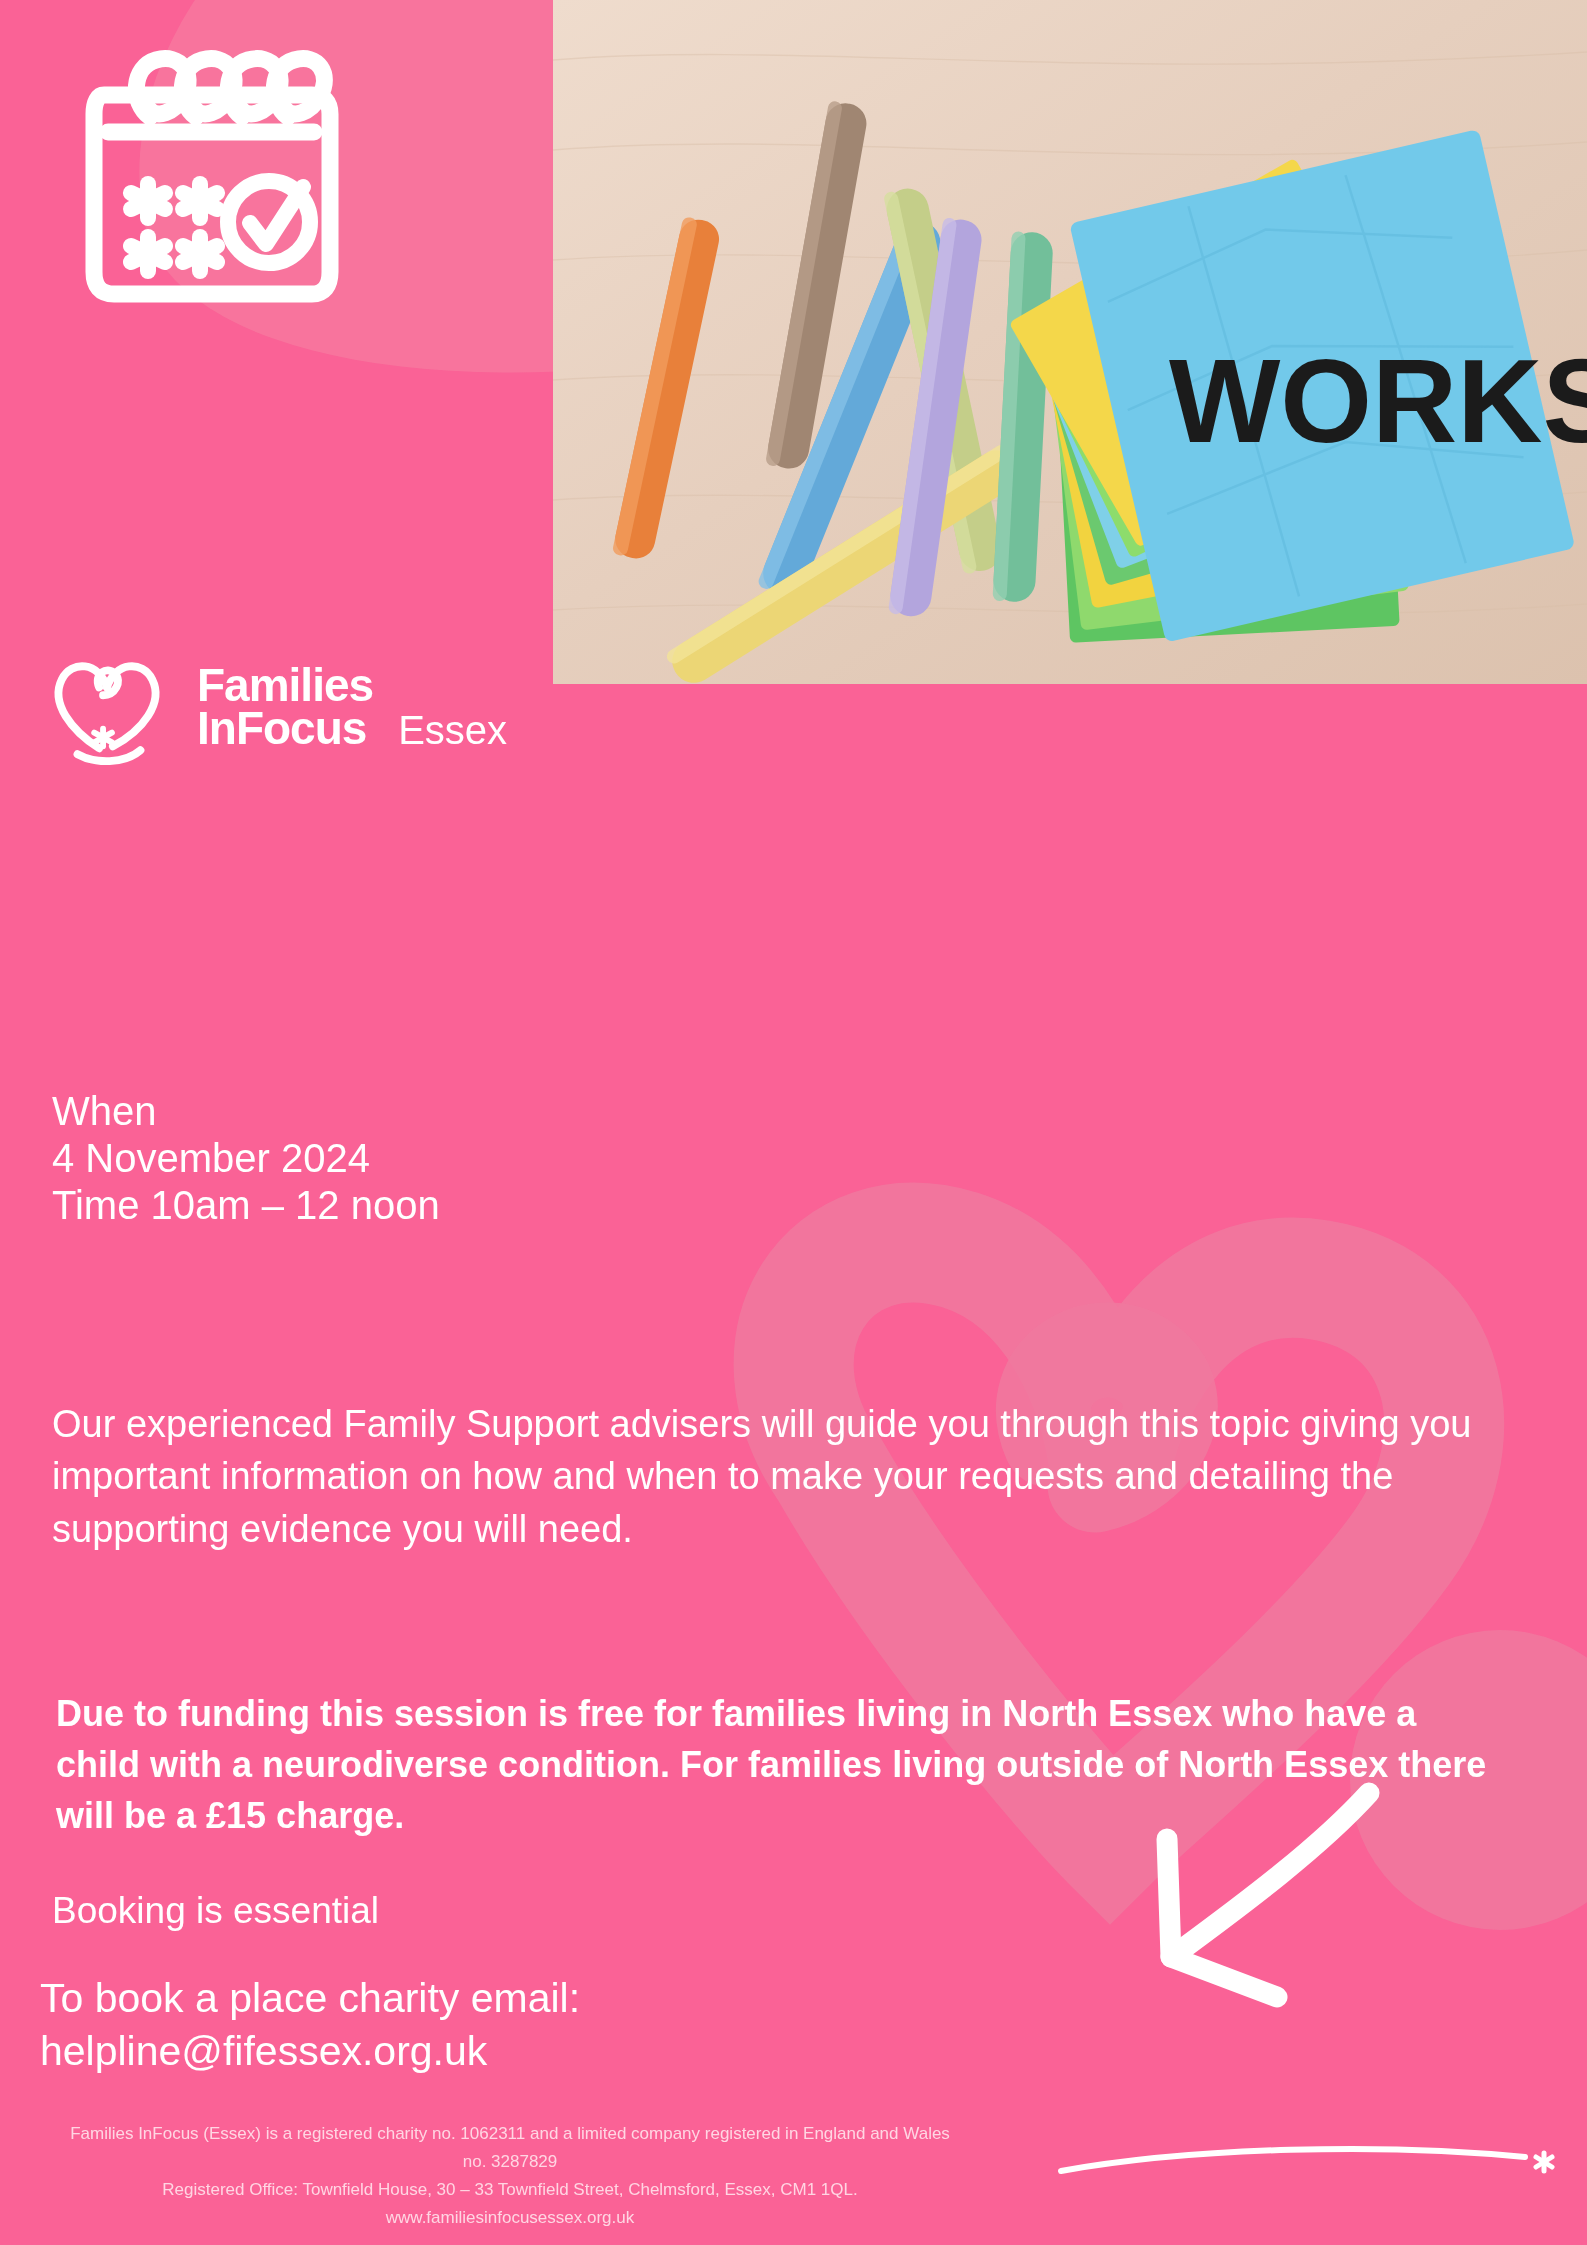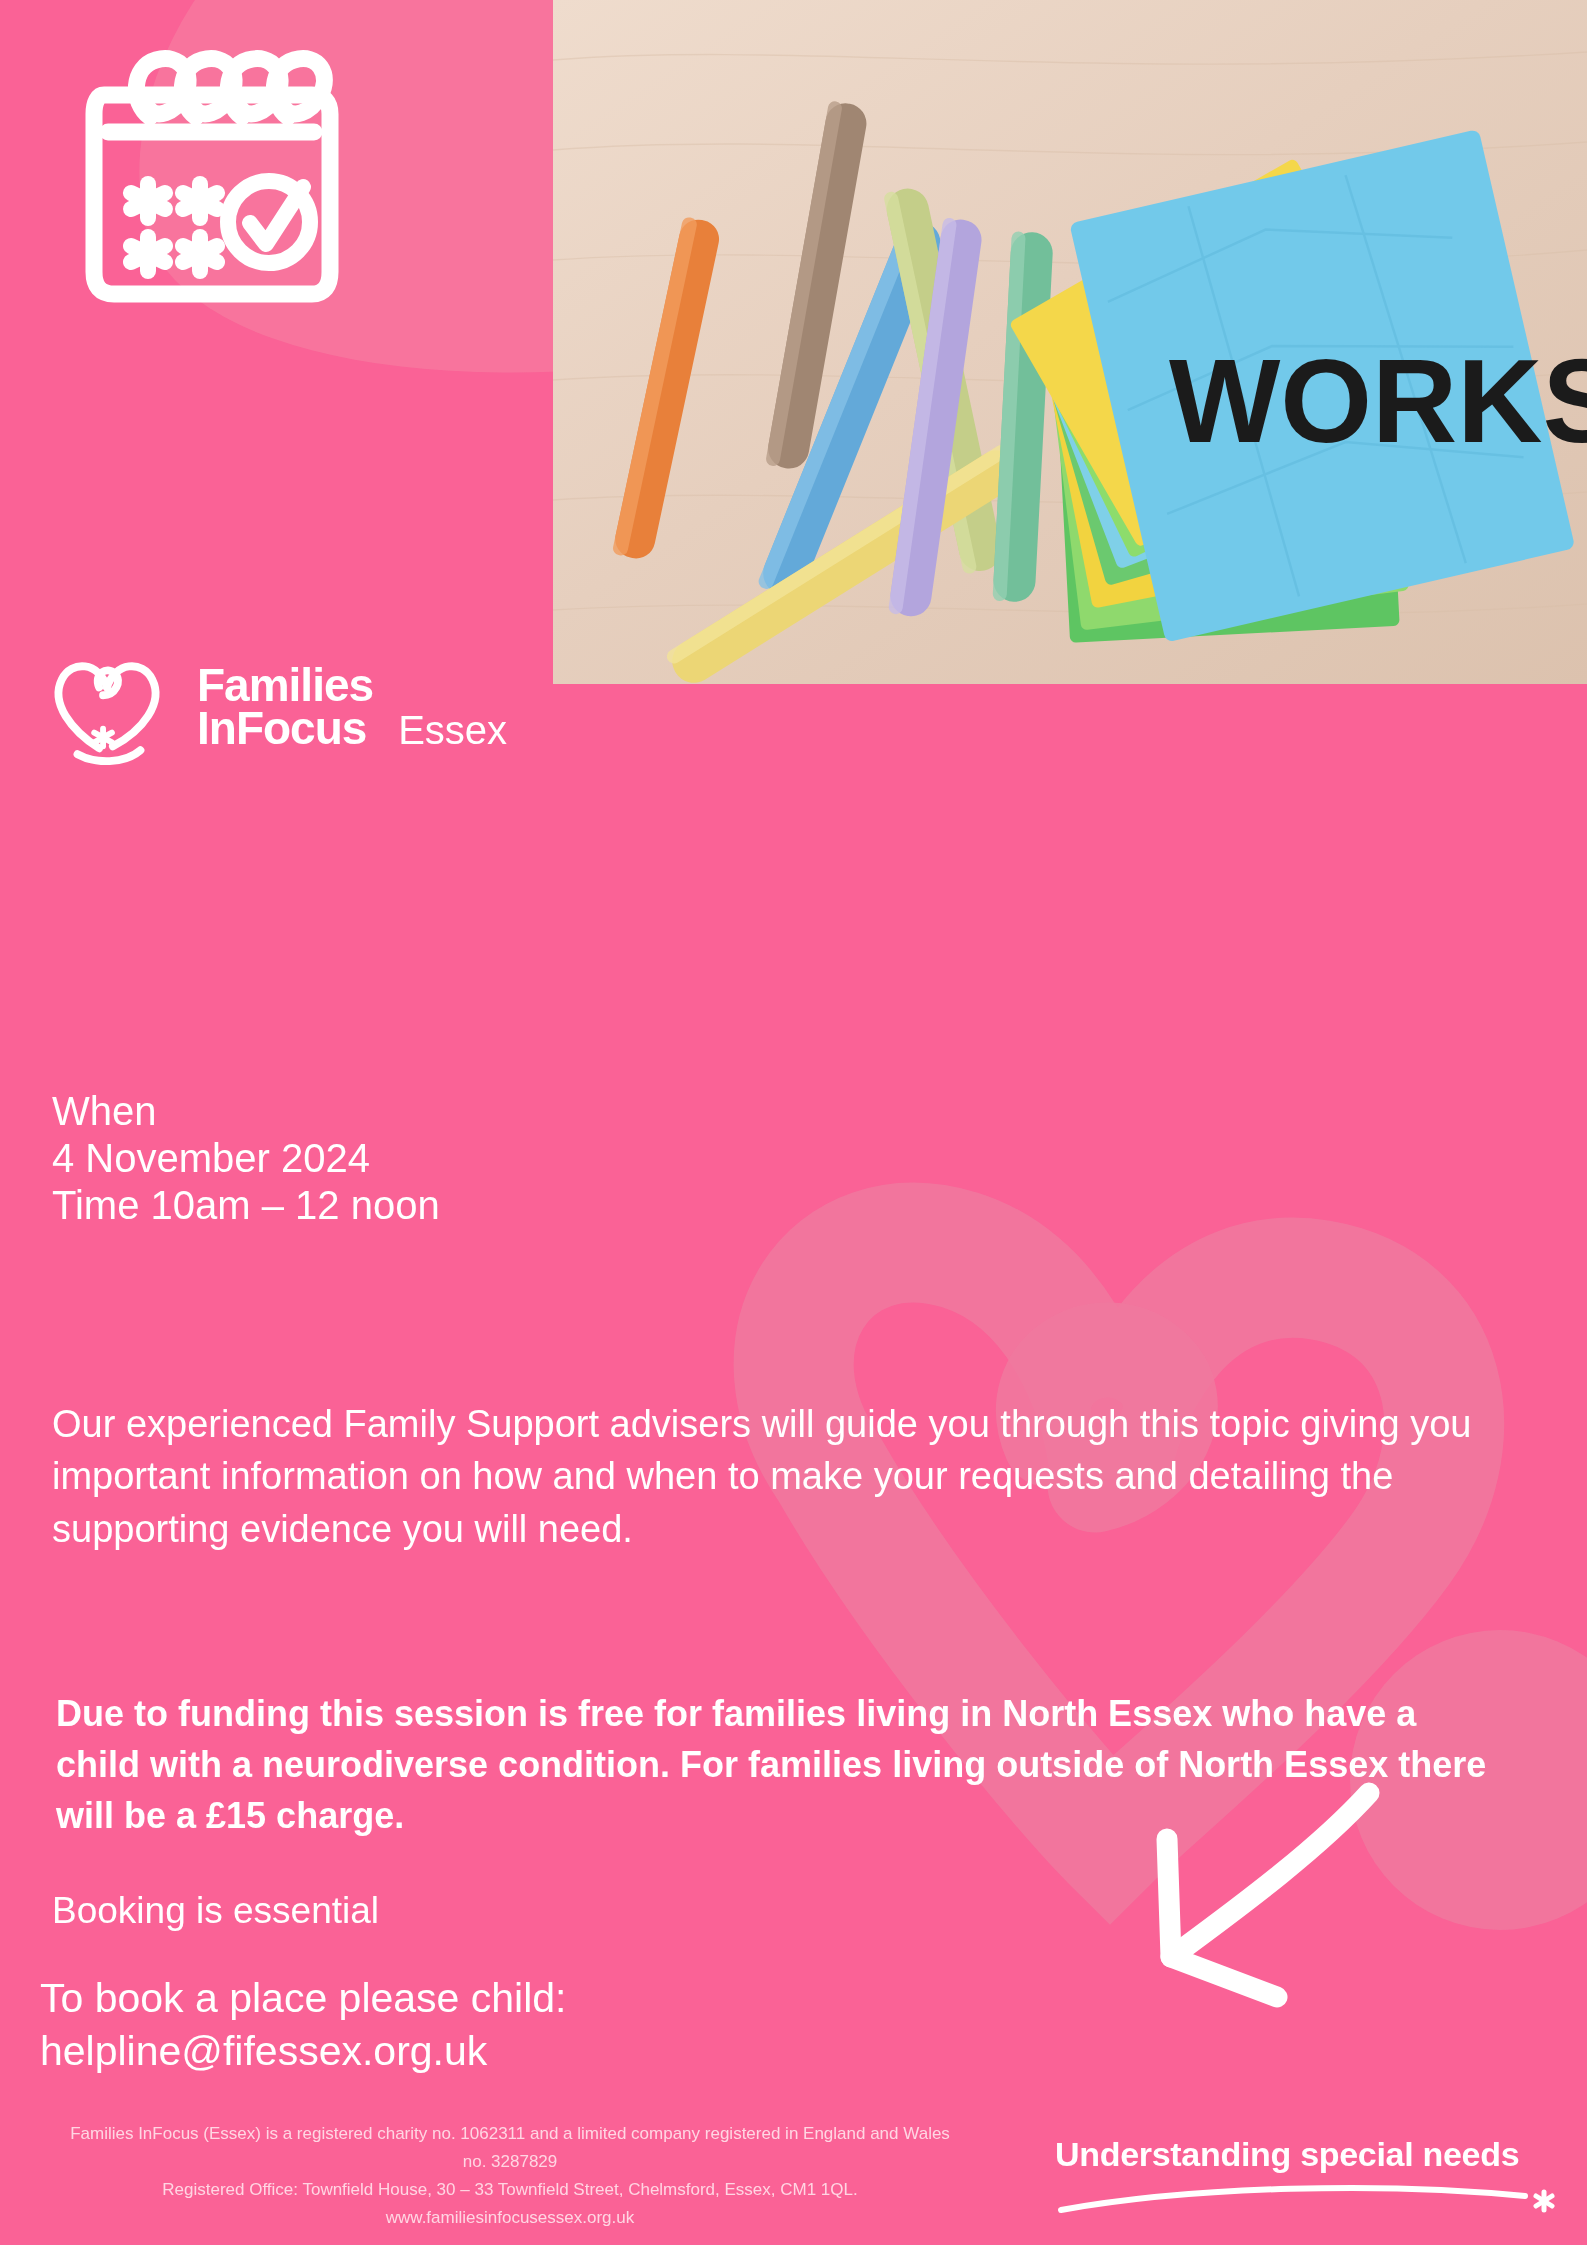--- a/index.html
+++ b/index.html
@@ -281,36 +281,35 @@
       <span class="ln">Time 10am – 12 noon</span>
     </div>
   </div>
 
   <p id="para1">Our experienced Family Support advisers will guide you through this topic giving you important information on how and when to make your requests and detailing the supporting evidence you will need.</p>
 
   <p id="para2">Due to funding this session is free for families living in North Essex who have a child with a neurodiverse condition. For families living outside of North Essex there will be a £15 charge.</p>
 
   <div id="booking">Booking is essential</div>
   <div id="tobook">
-    <span>To book a place please child:</span><br>
+    <span>To book a place charity email:</span><br>
     <span>helpline@fifessex.org.uk</span>
   </div>
 
   <div id="arrow">
     <svg viewBox="0 0 300 240" xmlns="http://www.w3.org/2000/svg">
       <g fill="none" stroke="#ffffff" stroke-width="21" stroke-linecap="round" stroke-linejoin="round">
         <path d="M254,18 C205,72 130,128 62,178"></path>
         <path d="M52,64 L56,182"></path>
         <path d="M56,182 L162,222"></path>
       </g>
     </svg>
   </div>
 
   <div id="tagline">
-    <div class="tl-text">Understanding special needs</div>
     <svg class="tl-swoosh" viewBox="0 0 510 42" xmlns="http://www.w3.org/2000/svg">
       <path d="M6,34 C140,10 330,6 470,20" fill="none" stroke="#ffffff" stroke-width="6" stroke-linecap="round"></path>
       <g stroke="#ffffff" stroke-width="5" stroke-linecap="round">
         <path d="M489,16 L489,34"></path>
           <path d="M481,20 L497,30"></path>
           <path d="M497,20 L481,30"></path>
       </g>
     </svg>
   </div>
 

